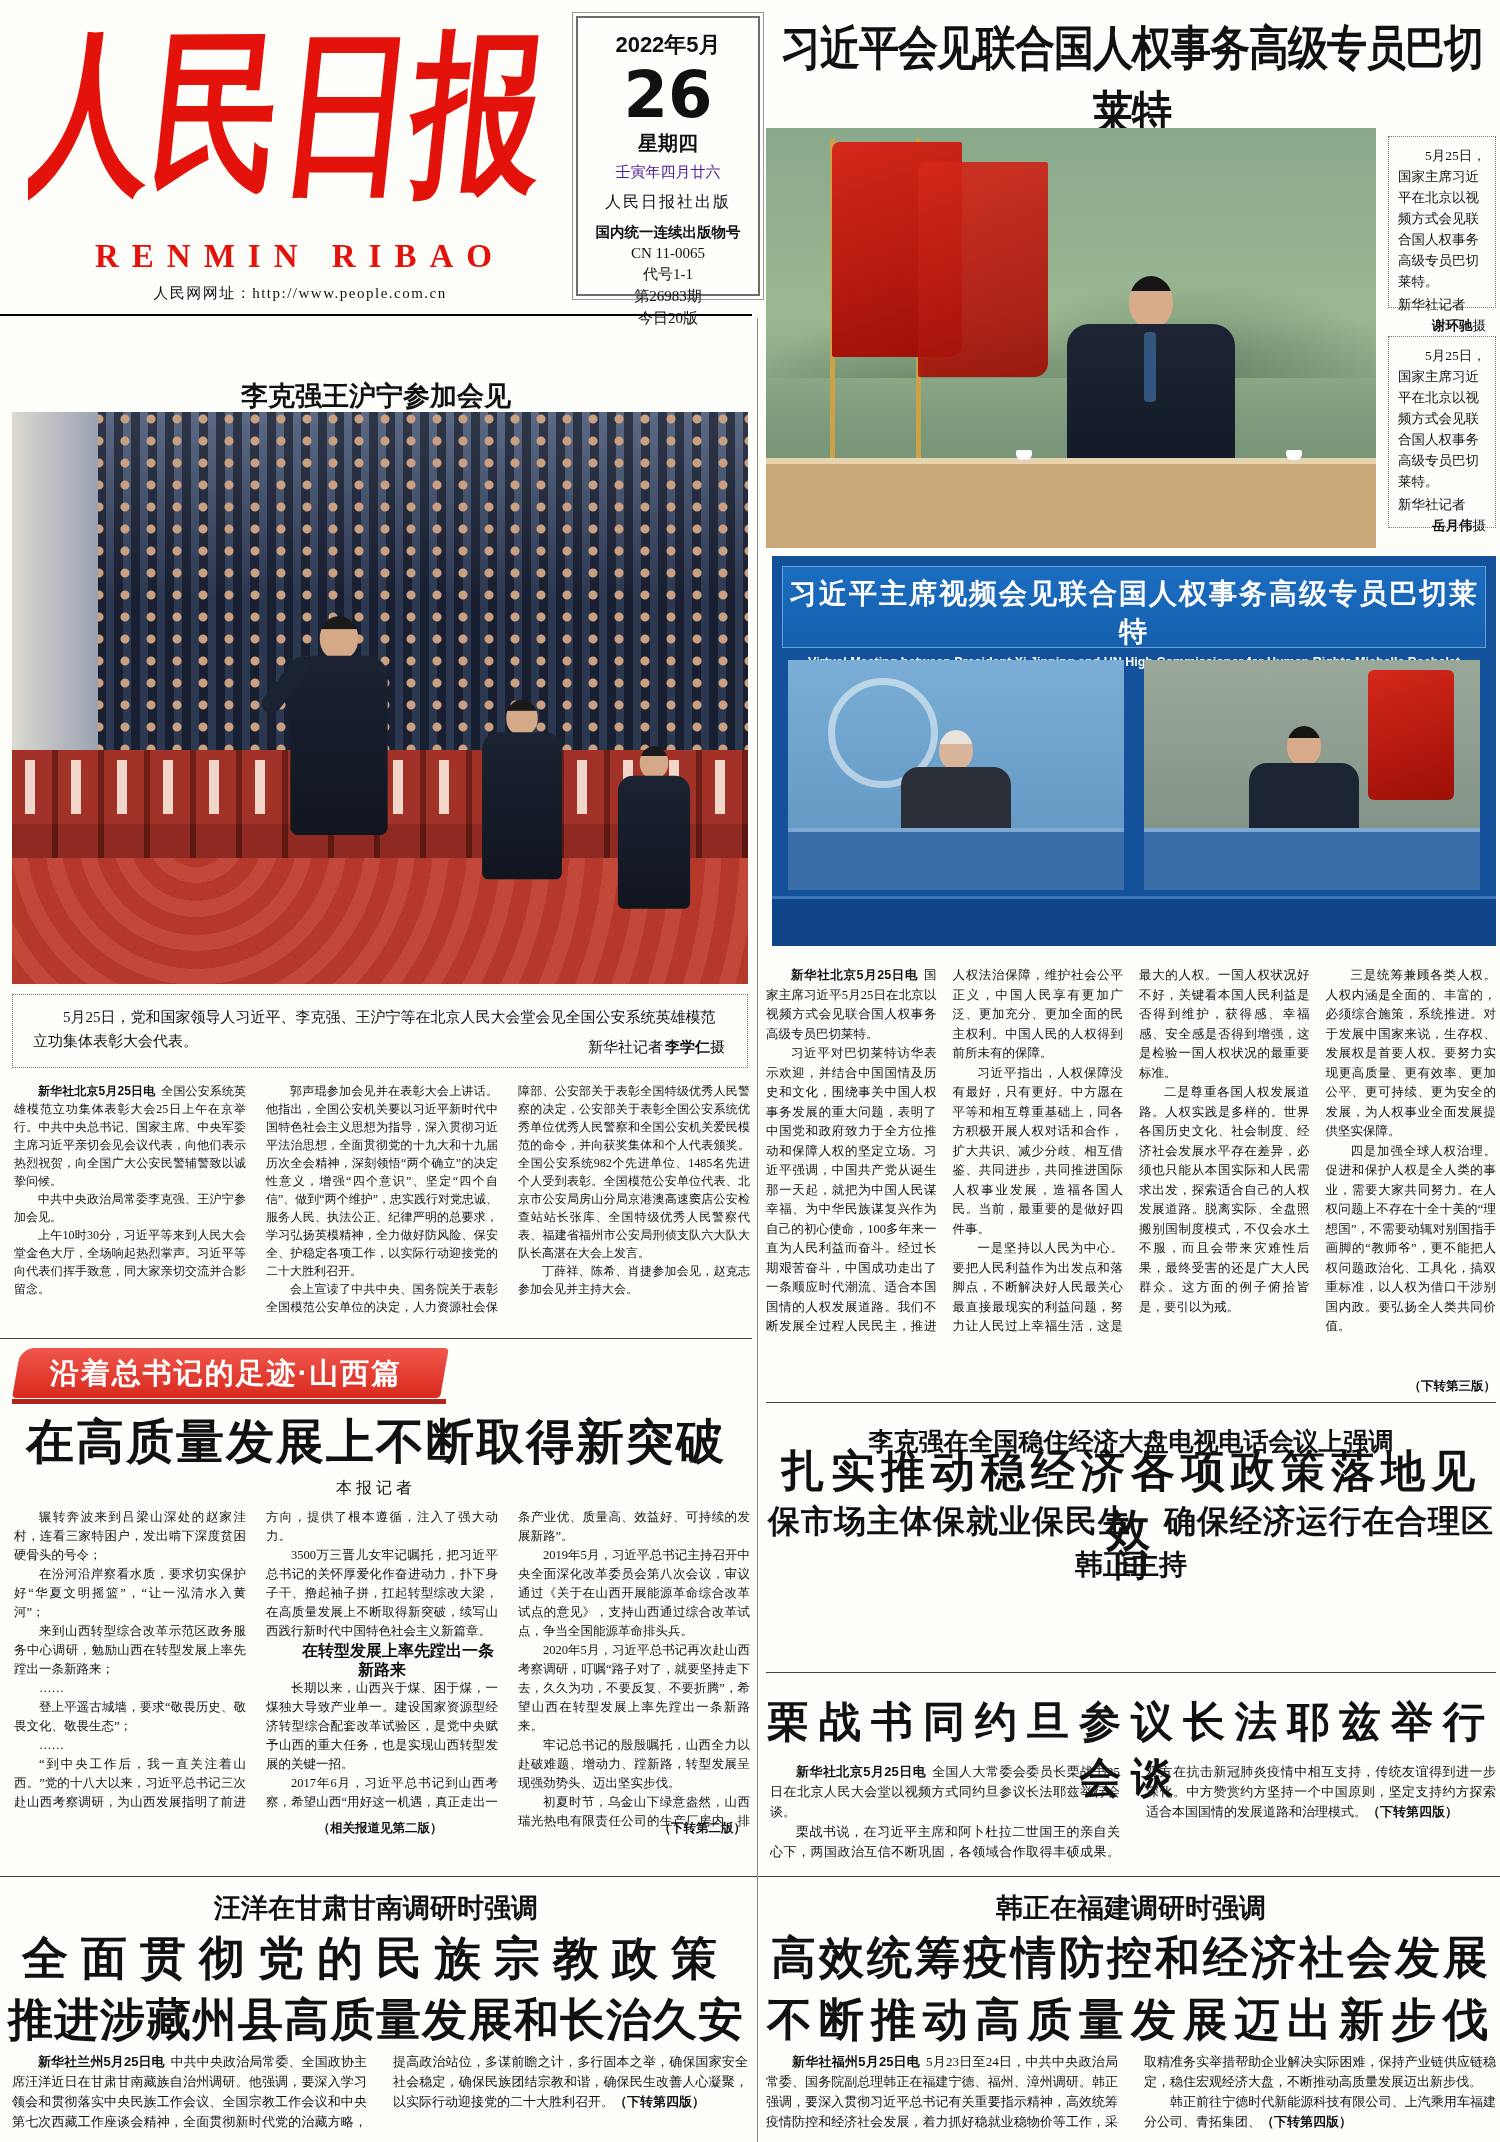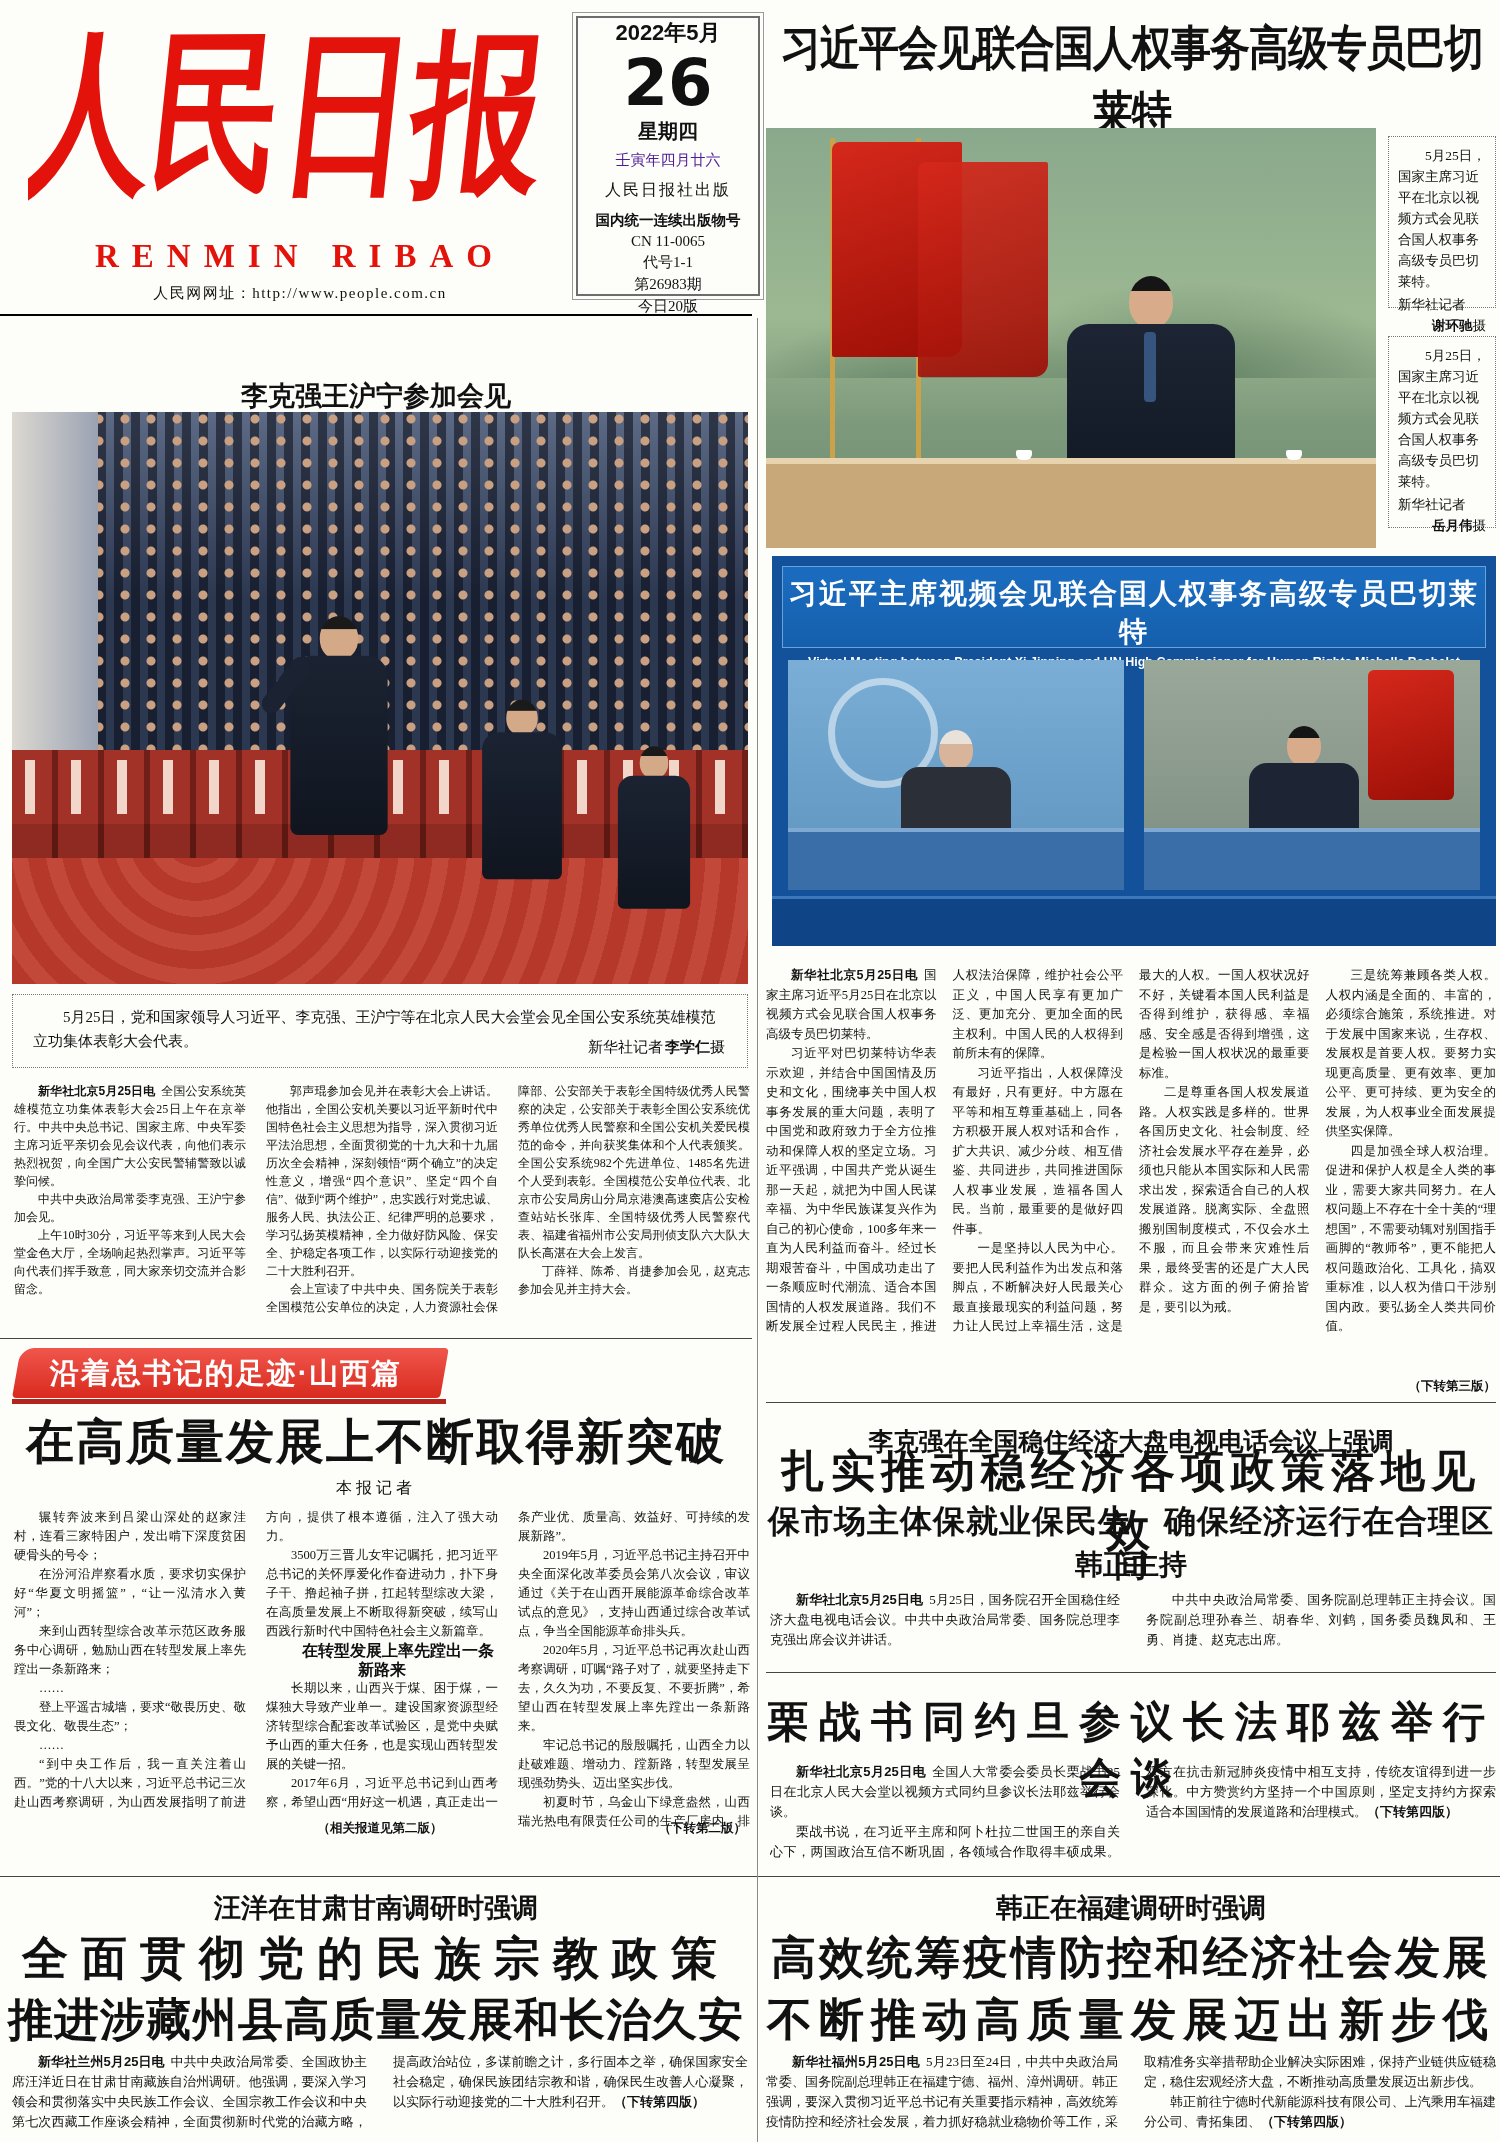--- a/index.html
+++ b/index.html
@@ -7,21 +7,21 @@
         font-family:"Liberation Serif","DejaVu Serif",serif;overflow:hidden;}
   .sans{font-family:"Liberation Sans","DejaVu Sans",sans-serif;}
   .rule{position:absolute;background:#444;}
   
   .logo-svg{position:absolute;left:28px;top:2px;width:534px;height:228px;}
   .romanized{position:absolute;left:60px;top:238px;width:480px;text-align:center;color:#e3120b;
              font-size:33px;font-weight:bold;letter-spacing:13px;font-family:"Liberation Serif",serif;}
   .weburl{position:absolute;left:40px;top:284px;width:520px;text-align:center;font-size:15px;letter-spacing:1.5px;}
   
   .datebox{position:absolute;left:572px;top:12px;width:184px;height:280px;border:1px solid #9a9a9a;padding:3px;}
-  .datebox .inner{border:2px solid #6d6d6d;height:100%;box-sizing:border-box;text-align:center;}
+  .datebox .inner{border:2px solid #6d6d6d;height:100%;box-sizing:border-box;text-align:center;padding-top:12px;}
   .db-ym{font-size:22px;font-weight:bold;}
   .db-day{font-size:64px;font-weight:bold;font-family:"DejaVu Sans",sans-serif;line-height:66px;margin-top:2px;}
   .db-week{font-size:20px;font-weight:bold;margin-top:2px;}
   .db-lunar{font-size:15px;color:#4c1d95;margin-top:6px;}
   .db-pub{font-size:16px;margin-top:10px;letter-spacing:2px;}
   .db-no-label{font-size:14.5px;font-weight:bold;margin-top:10px;font-family:"Liberation Sans",sans-serif;}
   .db-small{font-size:15px;margin-top:3px;}
   
   .hl-top-right{position:absolute;left:766px;top:16px;width:732px;text-align:center;font-weight:900;
                 font-size:40px;letter-spacing:-1px;font-family:"Liberation Sans",sans-serif;transform:scaleY(1.18);transform-origin:top;}
@@ -273,25 +273,20 @@
     <p>初夏时节，乌金山下绿意盎然，山西瑞光热电有限责任公司的生产厂房内，排出的烟气顺着管道被迅速抽进捕集设备，经过冷却、吸收等多道程序，变成高纯度的食品级液态二氧化碳。</p>
   </div>
   <div class="note-abs" style="left:270px;top:1820px;width:220px;text-align:center;">（相关报道见第二版）</div>
   <div class="note-abs" style="left:560px;top:1820px;width:186px;text-align:right;">（下转第二版）</div>
 
   <div class="rule" style="left:766px;top:1402px;width:730px;height:1px;"></div>
   <div class="kicker" style="left:766px;top:1408px;width:730px;margin-top:17px;">李克强在全国稳住经济大盘电视电话会议上强调</div>
   <div class="serif-h1" style="left:766px;top:1442px;width:730px;font-size:44px;letter-spacing:6px;">扎实推动稳经济各项政策落地见效</div>
   <div class="serif-h1" style="left:766px;top:1500px;width:730px;font-size:32px;letter-spacing:1px;">保市场主体保就业保民生　确保经济运行在合理区间</div>
   <div class="presider" style="left:766px;top:1546px;width:730px;">韩正主持</div>
-  <div class="body cols2" style="left:770px;top:1590px;width:726px;height:78px;">
-    <p><span class="dl">新华社北京5月25日电</span><span>5月25日，国务院召开全国稳住经济大盘电视电话会议。中共中央政治局常委、国务院总理李克强出席会议并讲话。</span></p>
-    <p>中共中央政治局常委、国务院副总理韩正主持会议。国务院副总理孙春兰、胡春华、刘鹤，国务委员魏凤和、王勇、肖捷、赵克志出席。</p>
-
-  </div>
 
   <div class="rule" style="left:766px;top:1672px;width:730px;height:1px;"></div>
   <div class="serif-h1" style="left:766px;top:1694px;width:730px;font-size:42px;letter-spacing:10px;">栗战书同约旦参议长法耶兹举行会谈</div>
   <div class="body cols2" style="left:770px;top:1762px;width:726px;height:106px;">
     <p><span class="dl">新华社北京5月25日电</span><span>全国人大常委会委员长栗战书25日在北京人民大会堂以视频方式同约旦参议长法耶兹举行会谈。</span></p>
     <p><span>栗战书说，在习近平主席和阿卜杜拉二世国王的亲自关心下，两国政治互信不断巩固，各领域合作取得丰硕成果。双方在抗击新冠肺炎疫情中相互支持，传统友谊得到进一步深化。中方赞赏约方坚持一个中国原则，坚定支持约方探索适合本国国情的发展道路和治理模式。</span><span class="note">（下转第四版）</span></p>
   </div>
 
   <div class="rule" style="left:0;top:1876px;width:1500px;height:1px;"></div>
   <div class="rule" style="left:757px;top:318px;width:1px;height:1824px;background:#8a8a8a;"></div>

